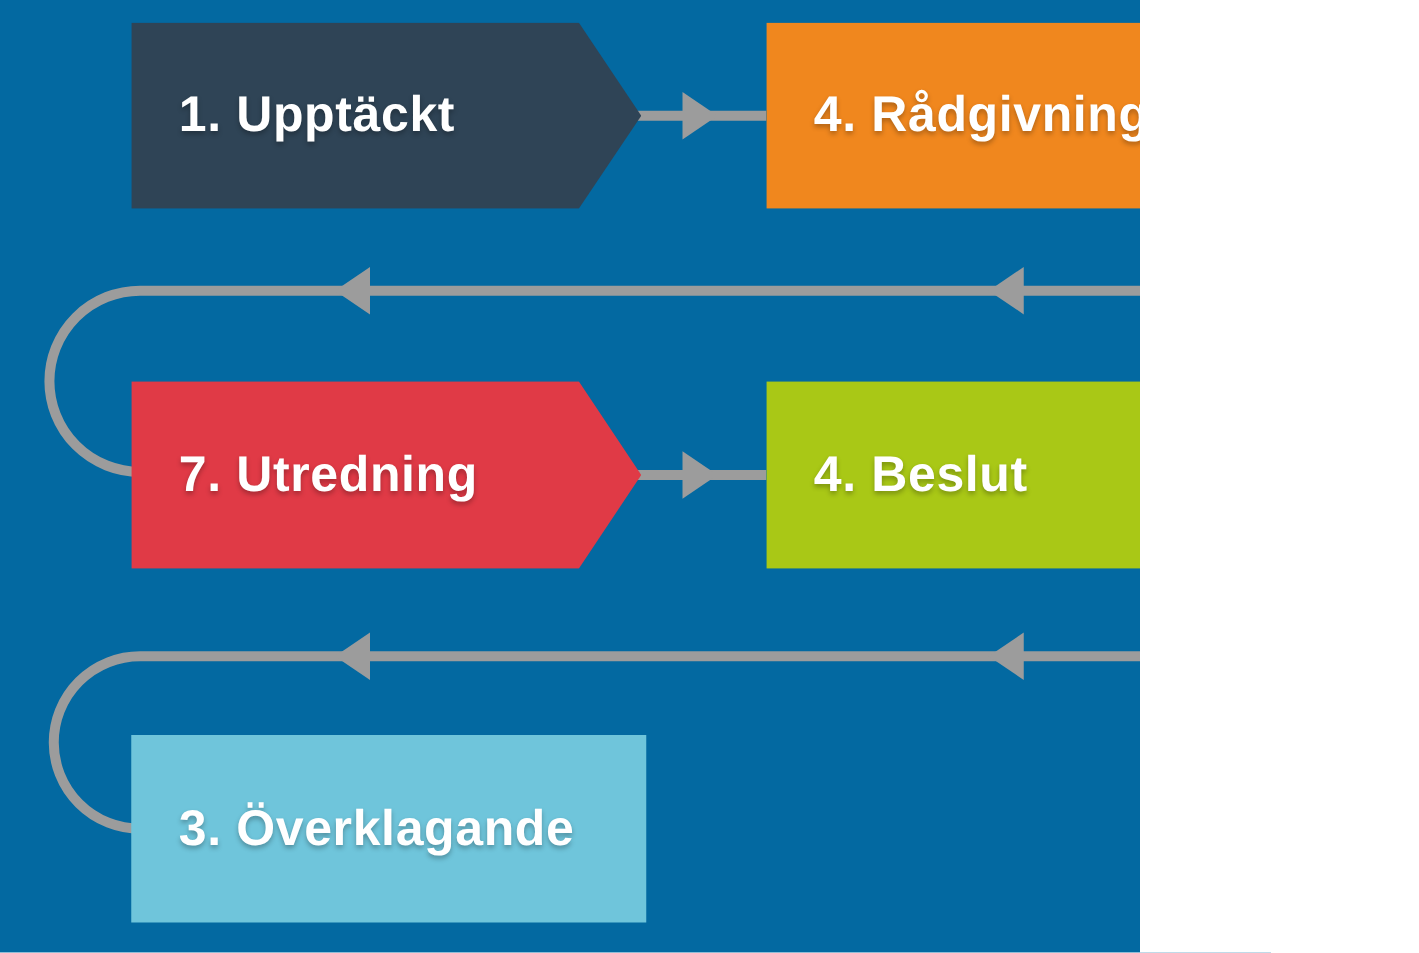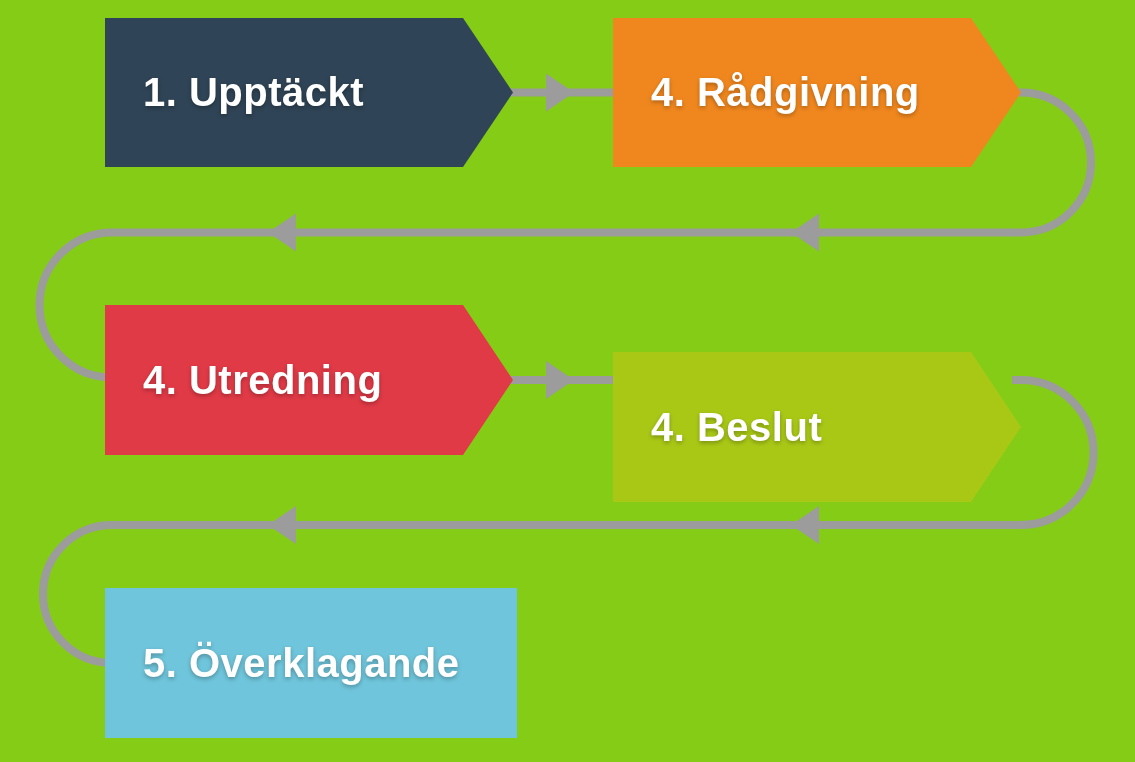--- a/index.html
+++ b/index.html
@@ -3,23 +3,23 @@
 <meta charset="utf-8">
 <style>
   html, body {
     margin: 0;
     padding: 0;
     background: #ffffff;
     font-family: "Liberation Sans", "DejaVu Sans", sans-serif;
   }
   .canvas {
     position: relative;
-    width: 1135px;
+    width: 912px;
     height: 762px;
-    background: #84cc16;
+    background: #0369a1;
     overflow: hidden;
   }
   svg.connectors {
     position: absolute;
     left: 0;
     top: 0;
     z-index: 1;
   }
   svg.connectors path {
     fill: none;
@@ -82,24 +82,24 @@
 
   <div class="step pent step-1" style="background-color: rgb(47, 68, 86);">
     <span class="label">1. Upptäckt</span>
   </div>
 
   <div class="step pent step-2" style="background-color: rgb(240, 135, 30);">
     <span class="label">4. Rådgivning</span>
   </div>
 
   <div class="step pent step-3" style="background-color: rgb(224, 58, 70);">
-    <span class="label">4. Utredning</span>
+    <span class="label">7. Utredning</span>
   </div>
 
-  <div class="step pent step-4" style="background-color: rgb(169, 200, 22); margin-top: 47px;">
+  <div class="step pent step-4" style="background-color: rgb(169, 200, 22);">
     <span class="label">4. Beslut</span>
   </div>
 
   <div class="step step-5" style="background-color: rgb(111, 197, 219);">
-    <span class="label">5. Överklagande</span>
+    <span class="label">3. Överklagande</span>
   </div>
 
 </div>
 
 </body></html>

